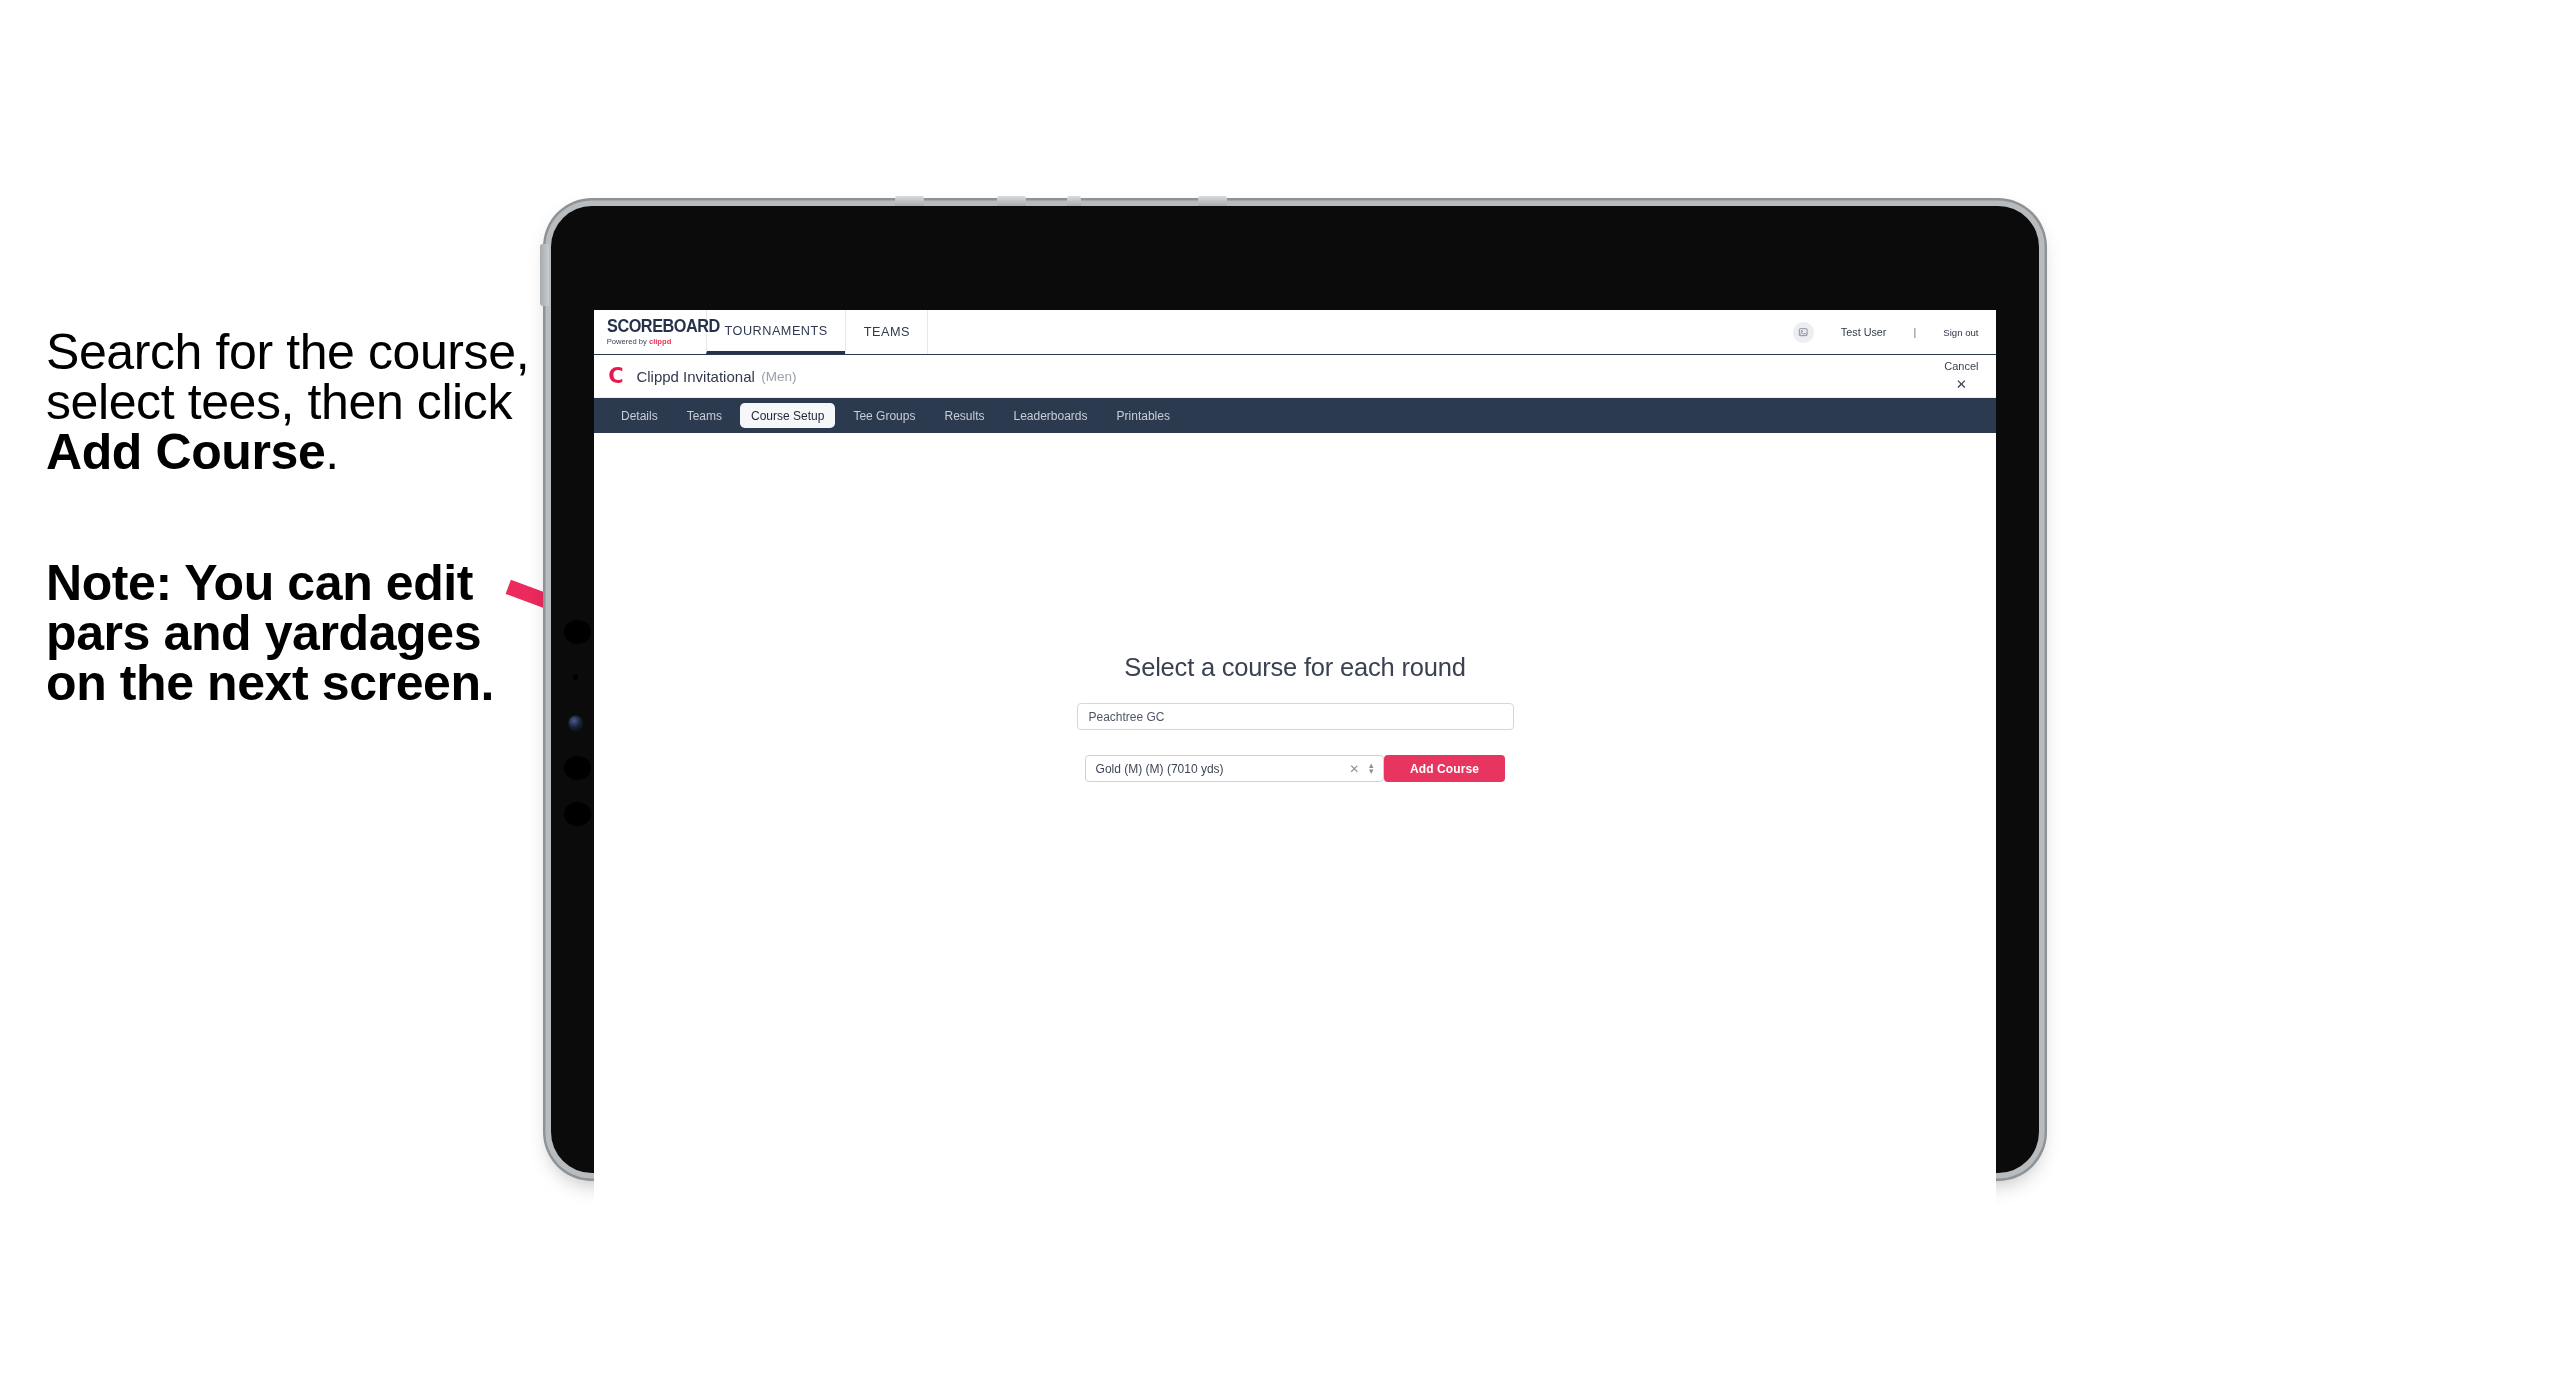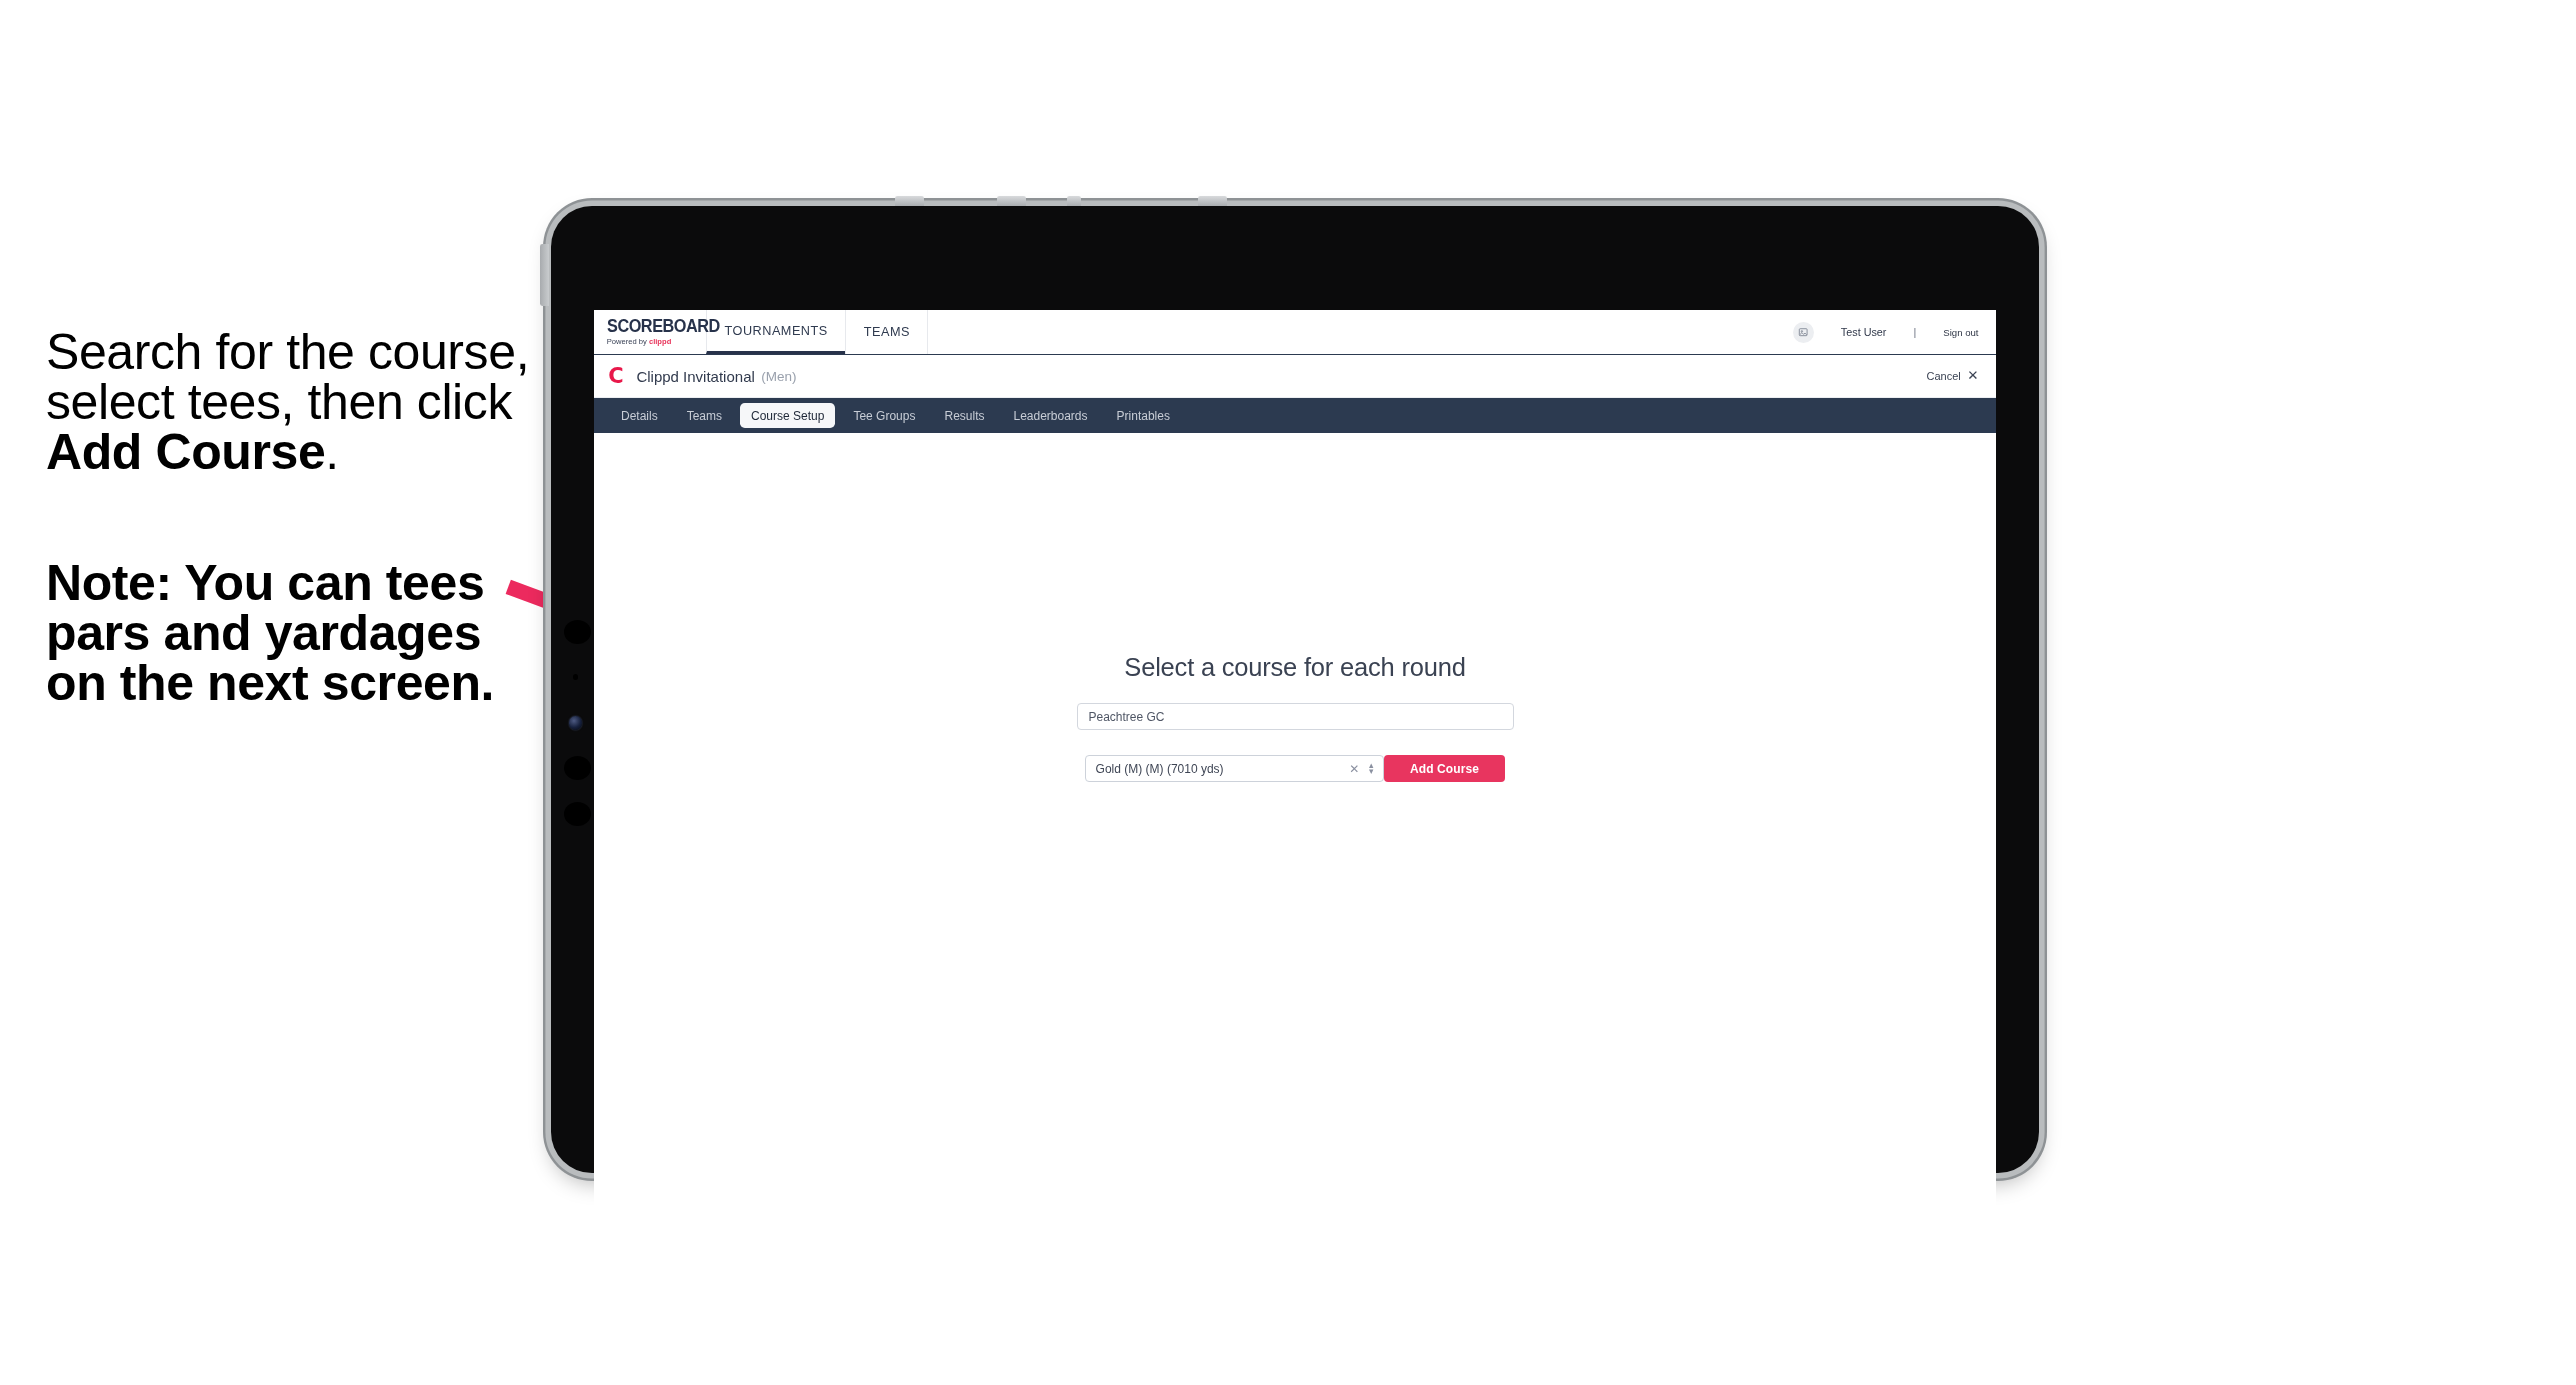--- a/index.html
+++ b/index.html
@@ -110,21 +110,21 @@
     padding:0 17.5px 0 14.3px; border-bottom:0.8px solid #eceef1;
   }
   #logo-c{
     font-size:21px; font-weight:700; color:#e8184a; line-height:1;
     margin-right:12.7px; font-family:"DejaVu Sans", sans-serif;
   }
   #tourn-name{ font-size:15px; color:#313a4d; }
   #tourn-gender{ font-size:13.5px; color:#9aa1ad; margin-left:6.4px; }
   #cancel-btn{
     margin-left:auto; display:flex; align-items:center; gap:6.4px;
-    font-size:11px; color:#3b4353; cursor:pointer;
+    font-size:11px; color:#3b4353; cursor:pointer;flex-direction:column;
   }
   #cancel-x{ font-size:13.5px; line-height:1; }
 
   
   #tabstrip{
     height:35px; background:#2c3a50; display:flex; align-items:center;
     padding-left:16px; gap:7px;
   }
   .tab{
     font-size:12px; color:#c8cdd6; padding:5.6px 11px; border-radius:4.8px;
@@ -174,21 +174,21 @@
     letter-spacing:0.1px;
   }
 </style>
 </head>
 <body>
 
 <div id="stage">
 
   <div id="annotation">
     <div class="anno-p first"><span>Search for the course, select tees, then click </span><span class="anno-strong">Add Course</span><span>.</span></div>
-    <div class="anno-p second">Note: You can tees pars and yardages on the next screen.</div>
+    <div class="anno-p second">Note: You can edit pars and yardages on the next screen.</div>
   </div>
 
   <svg id="arrow" viewBox="0 0 760 330">
     <line x1="38" y1="36" x2="690" y2="278" stroke="#ec2a5e" stroke-width="19" stroke-linecap="butt"></line>
     <polygon points="640,240 740,308 652,322" fill="#ec2a5e"></polygon>
   </svg>
 
   <div id="tablet">
 
     <div class="top-nub" style="left:344px"></div>

